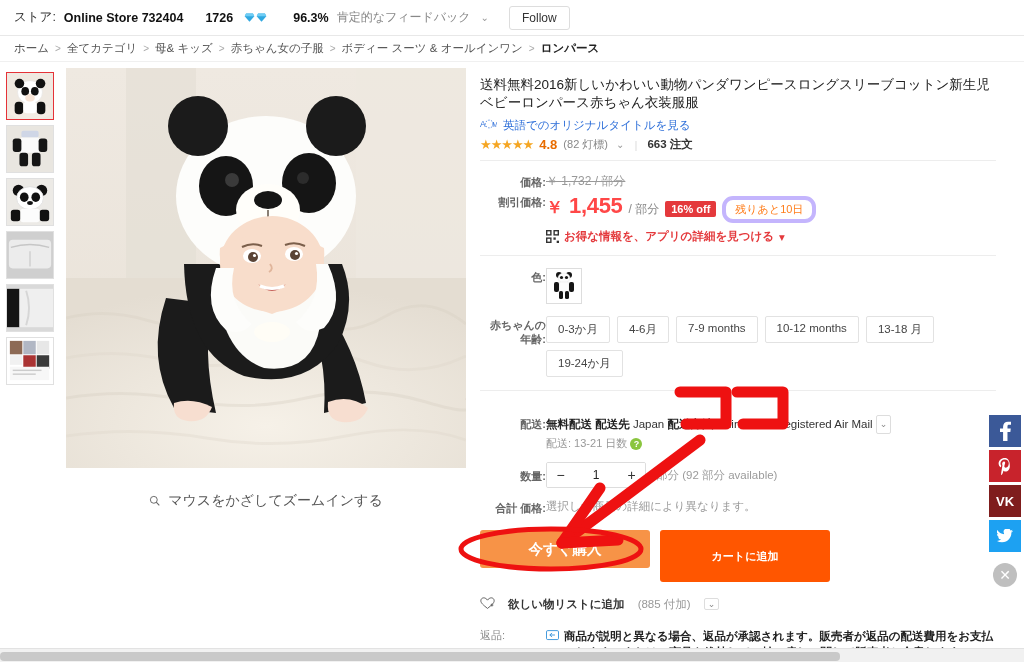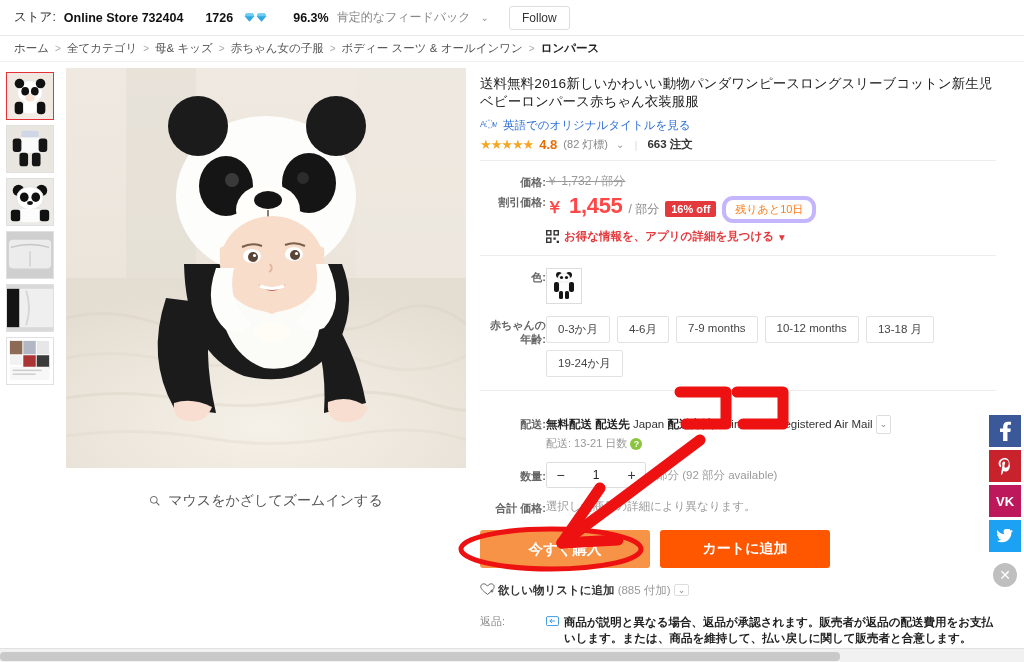--- a/index.html
+++ b/index.html
@@ -61,21 +61,20 @@
   .zoom-hint {
     width:400px; text-align:center; font-size:14px; color:#555; padding-top:24px;
   }
   .zoom-hint .mag { margin-right:4px; }
 
   
   .info { width: 552px; padding: 8px 28px 0 8px; }
   .title {
     font-size:13.5px; line-height:18px; color:#222; font-weight:normal;
     margin:0 0 6px 0;
-    font-family:Liberation Mono, monospace;
   }
   .orig-title { display:flex; align-items:center; gap:6px; margin-bottom:4px; }
   .orig-title a { color:#2e6fd9; font-size:11.5px; text-decoration:none; }
   .rating-row { display:flex; align-items:center; gap:6px; font-size:11.5px; padding-bottom:8px; border-bottom:1px solid #ededed;}
   .stars { color:#f5a623; letter-spacing:-1px; font-size:13px; }
   .rating-num { color:#e86c00; font-weight:bold; font-size:13px; }
   .rating-count { color:#888; font-size:11px; }
   .divider-v { color:#ddd; margin:0 4px; }
   .orders { color:#333; font-weight:bold; font-size:11.5px; }
 
@@ -126,25 +125,25 @@
   .total-txt { color:#999; font-size:11.5px; }
 
   .cta { display:flex; gap:10px; margin-top:14px; }
   .btn-buy {
     background:#f79347; color:#fff; border:none; border-radius:3px;
     width:170px; height:38px; font-size:14.5px; font-weight:bold; cursor:pointer;
     font-family:inherit;
   }
   .btn-cart {
     background:#ff5600; color:#fff; border:none; border-radius:3px;
-    width:170px; height:38px; font-size:14px; font-weight:bold; cursor:pointer;
+    width:170px; height:52px; font-size:11px; font-weight:bold; cursor:pointer;
     font-family:Liberation Sans, sans-serif;
   }
 
-  .wish { display:flex; align-items:center; gap:3px; margin-top:14px; font-size:11.5px; color:#333; cursor:pointer;}
+  .wish { display:flex; align-items:center; gap:13px; margin-top:14px; font-size:11.5px; color:#333; cursor:pointer;}
   .wish b { font-weight:bold; }
   .wish .cnt { color:#999; }
 
   .guar { margin-top:16px; }
   .guar-row { display:flex; font-size:11.5px; }
   .guar-lbl { width:66px; min-width:66px; color:#888; font-size:11px; }
   .guar-ico { width:18px; min-width:18px; padding-top:1px; }
   .guar-txt { flex:1; line-height:16px; color:#222; }
   .guar-more { color:#444; font-size:11px; margin-top:2px; }
   .guar-strong { font-weight:bold; }
@@ -558,21 +557,21 @@
     <div class="soc" style="background:#3b5998;">
       <svg width="11" height="20" viewBox="0 0 10 18">
           <path d="M6.8 18V9.8h2.6l.4-3H6.8V4.9c0-.9.25-1.5 1.5-1.5H10V.7C9.7.66 8.6.57 7.3.57 4.6.57 2.8 2.2 2.8 5.2v1.6H0v3h2.8V18z" fill="#fff"></path>
         </svg>
     </div>
     <div class="soc" style="background:#c8232c;">
       <svg width="16" height="18" viewBox="0 0 16 18">
           <path d="M8 1C4 1 1.6 3.7 1.6 6.6c0 1.4.8 3.1 2 3.6.2.1.3 0 .35-.18.03-.12.2-.8.28-1.1.03-.1 0-.2-.06-.3-.4-.5-.7-1.3-.7-2.1 0-2.1 1.6-4.1 4.3-4.1 2.35 0 4 1.6 4 3.9 0 2.6-1.3 4.4-3 4.4-.95 0-1.65-.8-1.42-1.75.27-1.15.8-2.4.8-3.2 0-.75-.4-1.37-1.23-1.37-.98 0-1.76 1-1.76 2.37 0 .86.3 1.45.3 1.45L4.3 15.2c-.3 1.3-.05 2.9-.03 3.05 0 .1.13.12.18.05.08-.1 1.1-1.35 1.45-2.6.1-.35.57-2.2.57-2.2.28.54 1.1 1 1.98 1 2.6 0 4.4-2.4 4.4-5.6C12.85 3.4 10.7 1 8 1z" fill="#fff"></path>
         </svg>
     </div>
-    <div class="soc" style="background:#be185d;">
+    <div class="soc" style="background:#7f1d1d;">
       <span style="font-size:13px; font-family:'Liberation Sans', sans-serif;">VK</span>
     </div>
     <div class="soc" style="background:#1da1f2;">
       <svg width="16" height="14" viewBox="0 0 18 15">
           <path d="M18 1.8c-.66.3-1.37.5-2.12.58a3.7 3.7 0 0 0 1.62-2.04c-.7.42-1.5.73-2.34.9A3.68 3.68 0 0 0 7.9 4.6c0 .3.03.58.1.85A10.46 10.46 0 0 1 .43.67a3.68 3.68 0 0 0 1.14 4.9c-.6-.02-1.17-.19-1.67-.46v.05c0 1.78 1.27 3.27 2.95 3.6-.3.1-.64.14-.98.14-.24 0-.47-.02-.7-.07a3.69 3.69 0 0 0 3.44 2.56A7.4 7.4 0 0 1 0 13.0a10.4 10.4 0 0 0 5.66 1.66c6.8 0 10.5-5.63 10.5-10.5l-.01-.48A7.4 7.4 0 0 0 18 1.8z" fill="#fff"></path>
         </svg>
     </div>
     <div class="soc-close">✕</div>
   </div>
 

